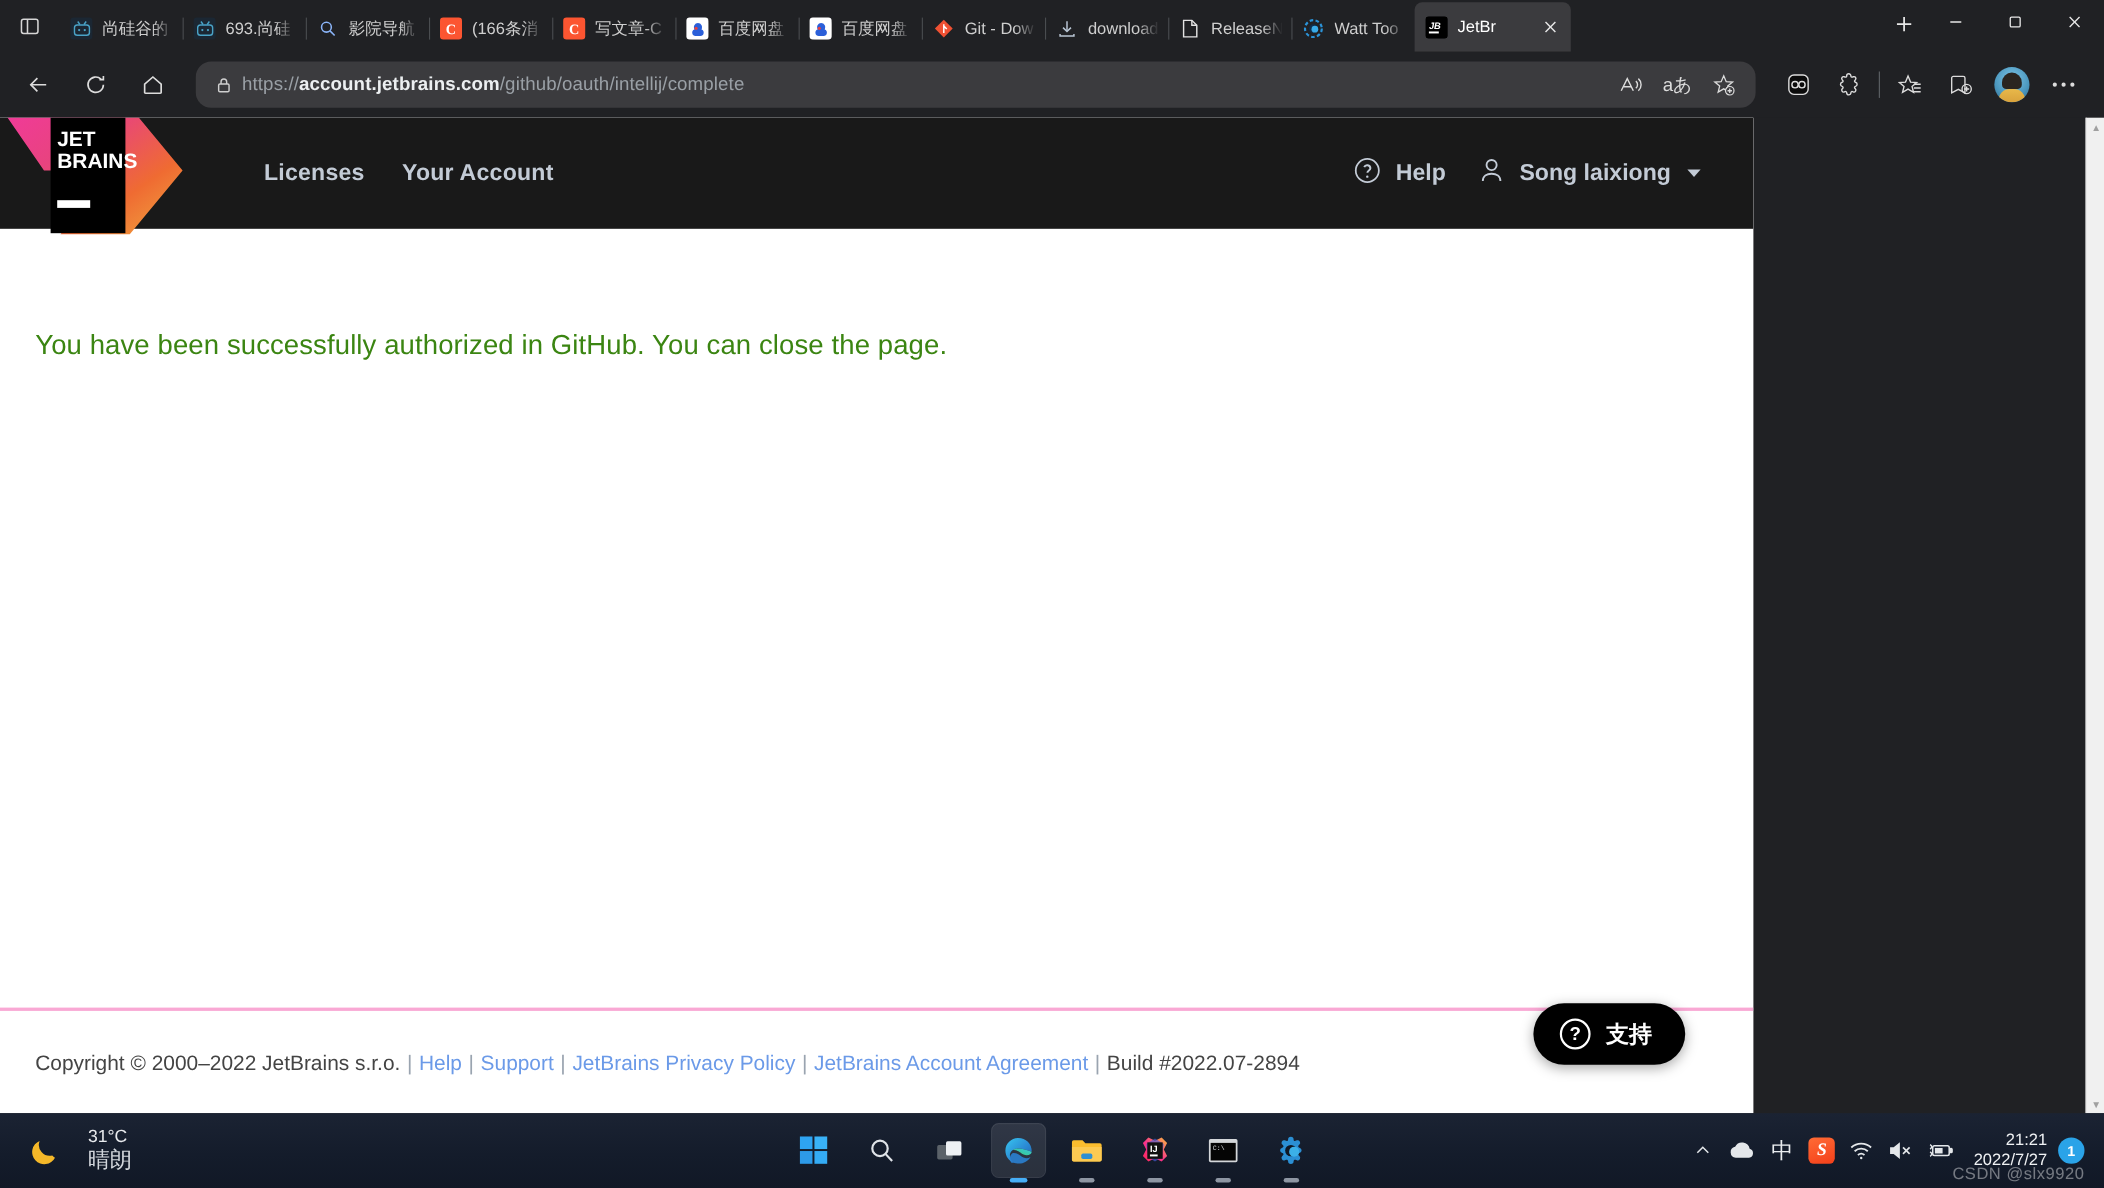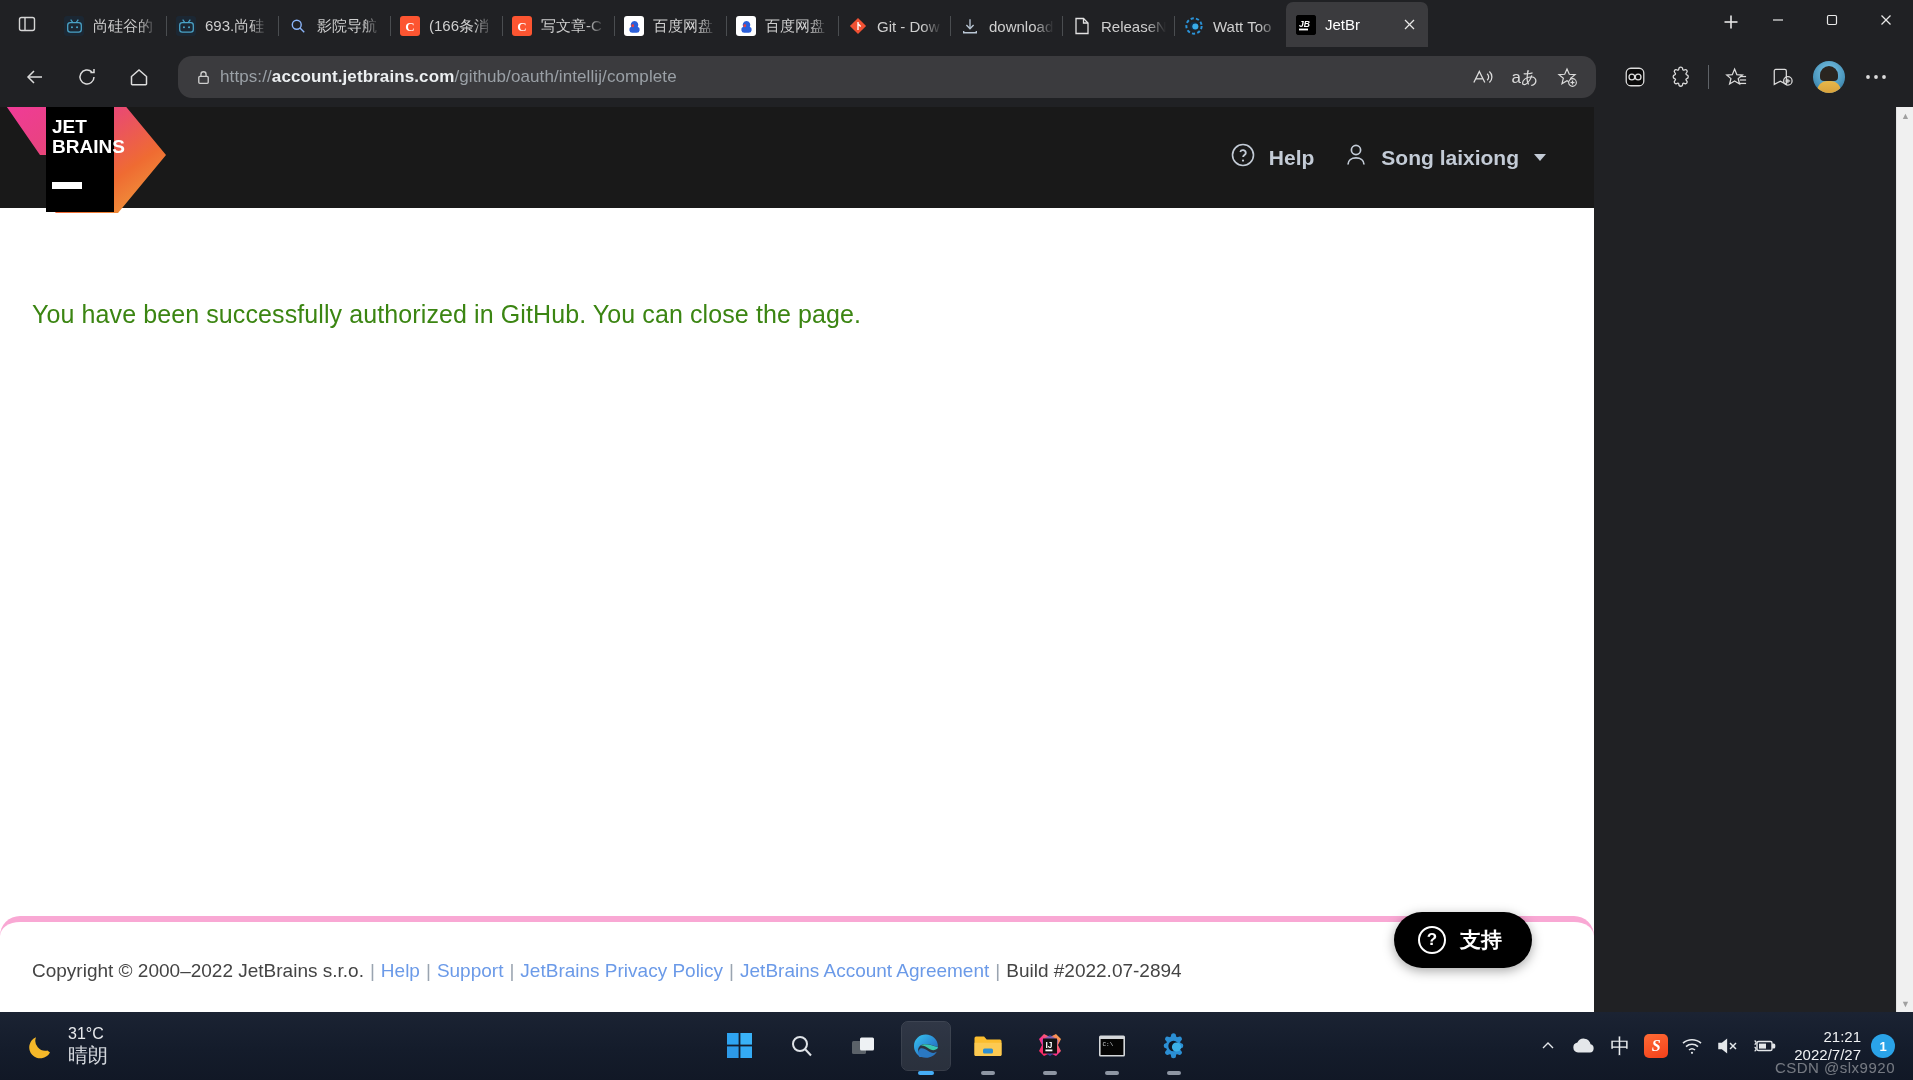--- a/index.html
+++ b/index.html
@@ -137,21 +137,21 @@
               border-top: 7px solid #c3cbd6; margin-left: 2px; }
 
   .jb-content { position: relative; height: 706px; }
   .success-msg {
     position: absolute; left: 32px; top: 92px;
     color: #3b8512; font-size: 25px; letter-spacing: .1px;
   }
 
   .jb-footer {
     position: absolute; left: 0; bottom: 0; width: 100%;
-    border-top: 6px solid #f9a8d4; height: 96px; border-radius: 20px;
+    border-top: 3px solid #f9a8d4; height: 96px;
   }
   .footer-line {
     position: absolute; left: 32px; top: 38px;
     font-size: 19px; color: #444; white-space: nowrap;
   }
   .footer-line a { color: #6b9ae8; text-decoration: none; }
   .footer-line .sep { color: #9aa4b0; padding: 0 6px; }
 
   .support-btn {
     position: absolute; right: 62px; bottom: 44px;
@@ -175,21 +175,21 @@
   }
   .sb-arrow.up { top: 0; }
   .sb-arrow.down { bottom: 0; }
 
   
   .taskbar {
     position: absolute; left: 0; bottom: 0; width: 1913px; height: 68px;
     background: linear-gradient(180deg,#1b2333 0%, #141c2b 55%, #111826 100%);
     display: flex; align-items: center;
   }
-  .weather { display: flex; align-items: center; gap: 12px; padding-left: 26px; flex: 0 0 auto; }
+  .weather { display: flex; align-items: center; gap: 24px; padding-left: 26px; flex: 0 0 auto; }
   .moon { width: 30px; height: 30px; position: relative; }
   .weather-text { line-height: 1.15; color: #e8eaed; font-size: 16px; }
   .weather-text .cond { font-size: 20px; color: #d2d6dc; }
 
   .tb-center { position: absolute; left: 50%; transform: translateX(-50%);
                display: flex; align-items: center; gap: 14px; }
   .tb-app {
     width: 48px; height: 48px; border-radius: 6px; position: relative;
     display: flex; align-items: center; justify-content: center;
   }
@@ -494,20 +494,24 @@
             </linearGradient>
           </defs>
           <path d="M0 0 H118 L166 58 L118 116 H55 L100 58 L40 58 Z" fill="url(#jbg)"></path>
           <rect x="46" y="5" width="68" height="110" fill="#000"></rect>
           <text x="52" y="36" fill="#fff" font-family="Liberation Sans, sans-serif" font-size="19" font-weight="700">JET</text>
           <text x="52" y="56" fill="#fff" font-family="Liberation Sans, sans-serif" font-size="19" font-weight="700">BRAINS</text>
           <rect x="52" y="85" width="30" height="7" fill="#fff"></rect>
         </svg>
       </div>
 
+      <nav class="jb-nav">
+        <a href="#">Licenses</a>
+        <a href="#">Your Account</a>
+      </nav>
 
       <div class="jb-header-right">
         <a href="#" class="jb-help">
           <span>
             <svg width="26" height="26" viewBox="0 0 26 26" fill="none" stroke="#c3cbd6" stroke-width="1.6">
               <circle cx="13" cy="13" r="10.5"></circle>
               <path d="M10.2 10a2.9 2.9 0 0 1 5.6 1c0 1.9-2.7 2.2-2.7 4" stroke-width="1.8"></path>
               <circle cx="13" cy="18.6" r="1.1" fill="#c3cbd6" stroke="none"></circle>
             </svg>
           </span>

